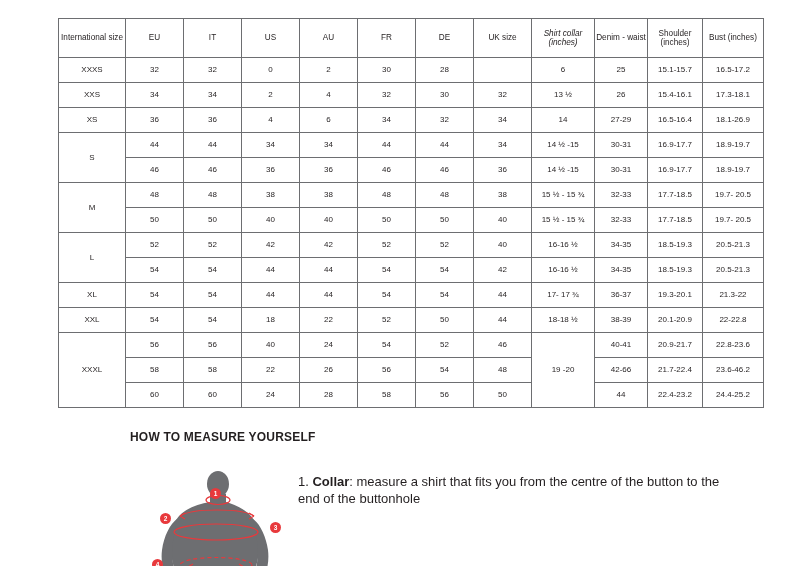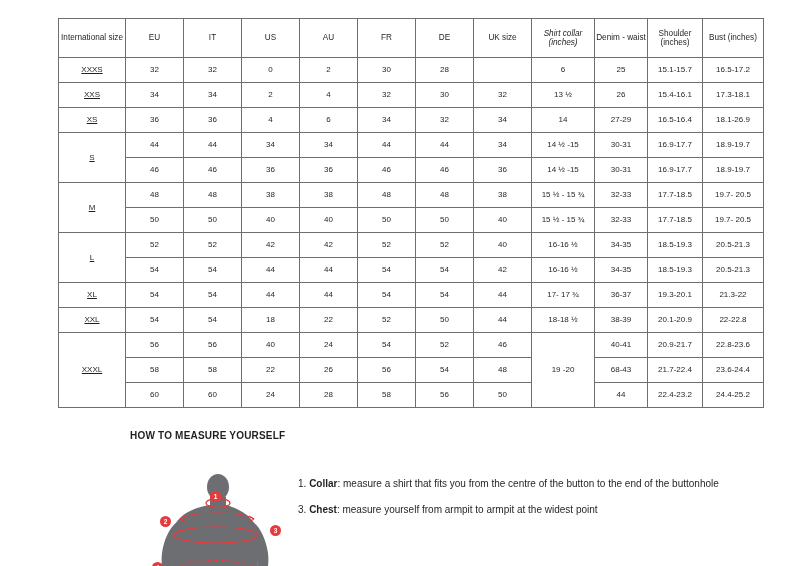--- a/index.html
+++ b/index.html
@@ -68,47 +68,46 @@
     margin-left: 32px;
   }
   table.size-table th.hdr-shoulder {
     width: 54px;
   }
   table.size-table th.hdr-bust {
     width: 60px;
   }
   td.group-label {
     font-size: 8px;
-    text-decoration: underline;
   }
   
   .measure-wrap {
     position: absolute;
     left: 130px;
     top: 430px;
     width: 600px;
   }
   .measure-title {
-    font-size: 10px;
+    font-size: 12px;
     font-weight: bold;
     letter-spacing: 0.2px;
     color: #231f20;
-    margin-bottom: 24px;
+    margin-bottom: 18px;
   }
   .measure-body {
     position: relative;
   }
   .measure-list {
     position: absolute;
     left: 168px;
     top: 12px;
     width: 430px;
   }
   .measure-item {
-    font-size: 10px;
+    font-size: 13px;
     line-height: 1.3;
     margin-bottom: 13px;
     color: #231f20;
   }
   .measure-item b {
     font-weight: bold;
   }
   .figure {
     position: absolute;
     left: 0;
@@ -331,23 +330,23 @@
         <td>22.8-23.6</td>
       </tr>
       <tr>
         <td>58</td>
         <td>58</td>
         <td>22</td>
         <td>26</td>
         <td>56</td>
         <td>54</td>
         <td>48</td>
-        <td>68-43</td>
+        <td>42-66</td>
         <td>21.7-22.4</td>
-        <td>23.6-24.4</td>
+        <td>23.6-46.2</td>
       </tr>
       <tr>
         <td>60</td>
         <td>60</td>
         <td>24</td>
         <td>28</td>
         <td>58</td>
         <td>56</td>
         <td>50</td>
         <td>44</td>
@@ -393,22 +392,18 @@
         <div class="callout c2">2</div>
         <div class="callout c3">3</div>
         <div class="callout c4">4</div>
       </div>
 
       <div class="measure-list">
         <div class="measure-item">
           <span>1.</span>
           <b>Collar</b><span>: measure a shirt that fits you from the centre of the button to the end of the buttonhole</span>
         </div>
-        <div class="measure-item">
-          <span>3.</span>
-          <b>Chest</b><span>: measure yourself from armpit to armpit at the widest point</span>
-        </div>
       </div>
 
     </div>
   </div>
 
 </div>
 
 </body></html>

